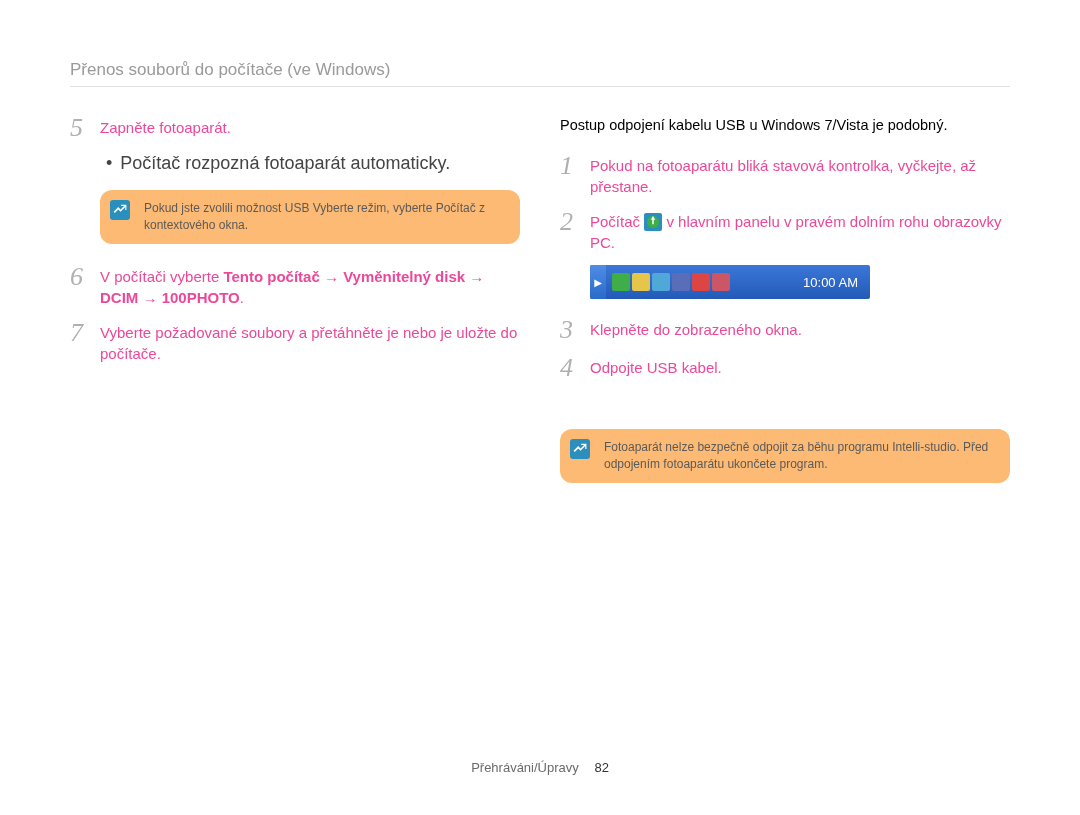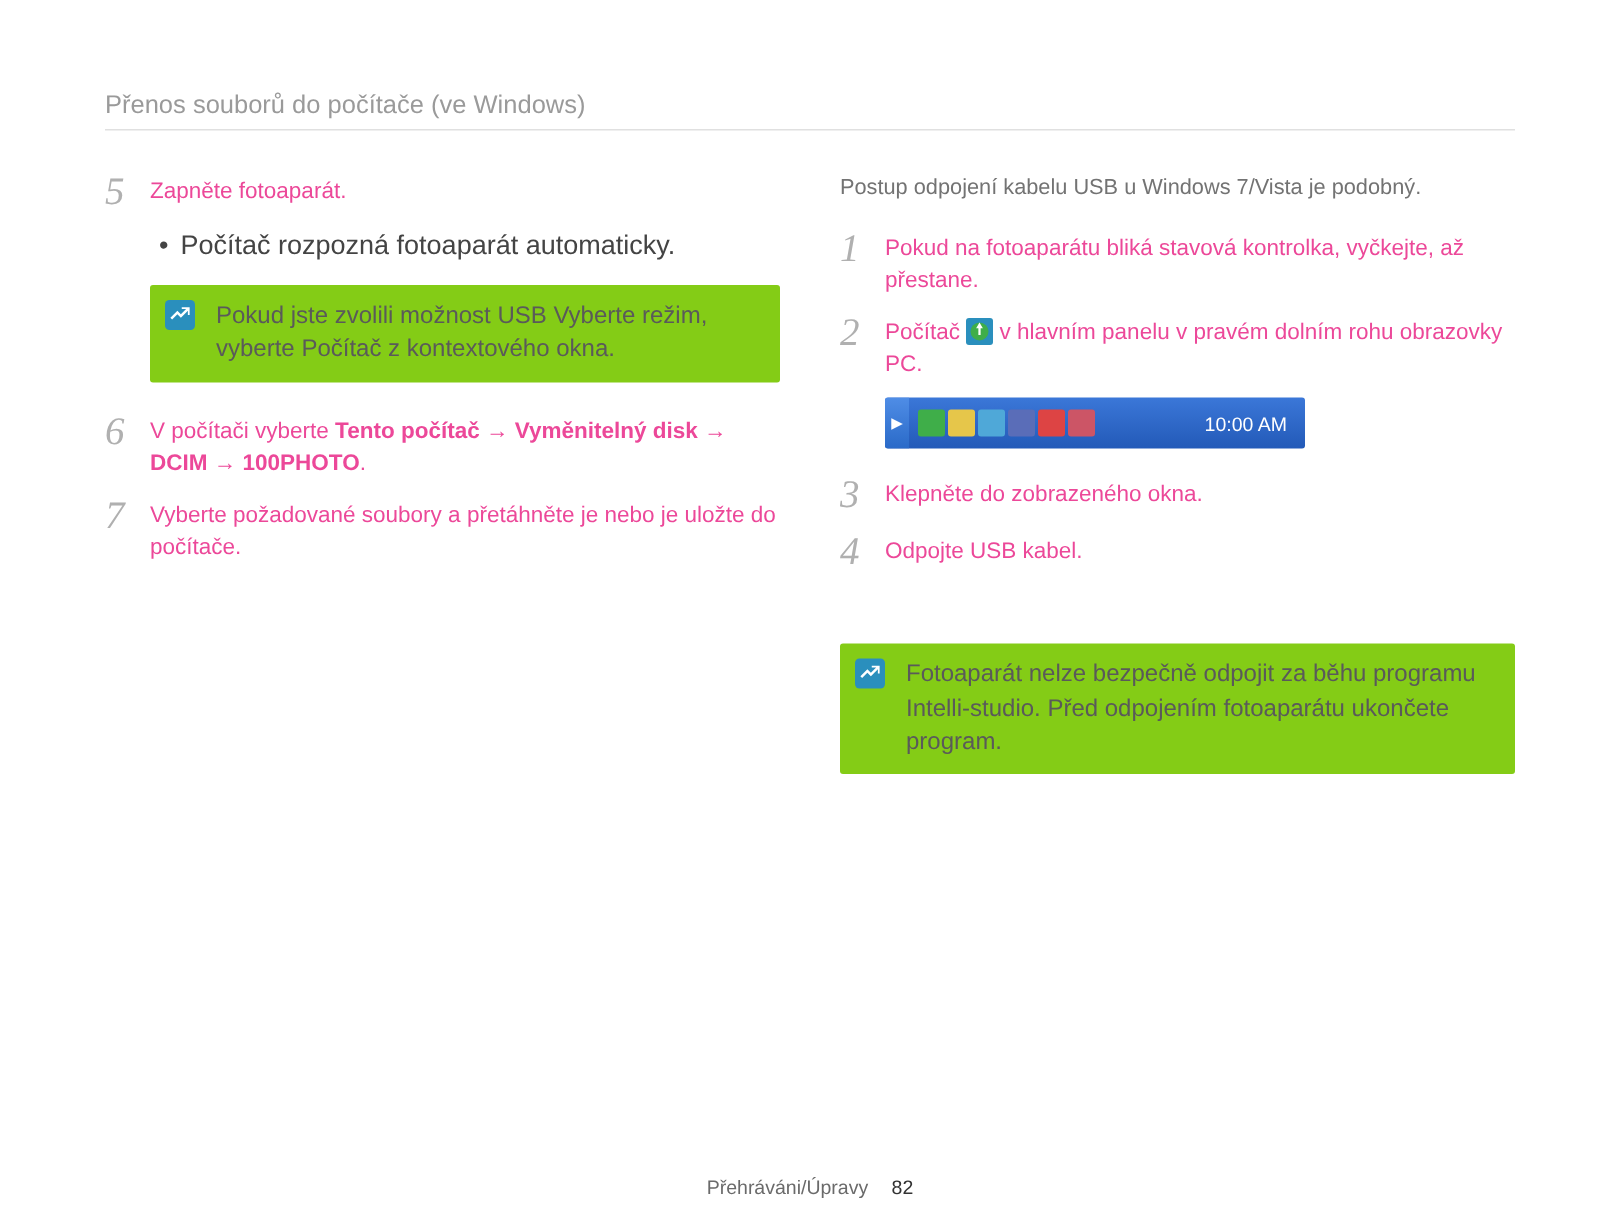--- a/index.html
+++ b/index.html
@@ -6,21 +6,21 @@
     margin: 0;
     padding: 0;
     background: #ffffff;
     font-family: Arial, Helvetica, sans-serif;
     color: #333333;
     width: 1080px;
     height: 815px;
     box-sizing: border-box;
   }
   .page {
-    padding: 60px 70px 16px;
+    padding: 60px 70px 40px;
     box-sizing: border-box;
     height: 100%;
     display: flex;
     flex-direction: column;
   }
   .breadcrumb {
     color: #9a9a9a;
     font-size: 17px;
     border-bottom: 1px solid #e0e0e0;
     padding-bottom: 6px;
@@ -59,24 +59,24 @@
   .bullet {
     margin: 6px 0 16px 36px;
     font-size: 18px;
     color: #444;
   }
   .bullet::before {
     content: "•";
     margin-right: 8px;
   }
   .note-box {
-    background: #84cc16;
-    border-radius: 2px;
+    background: #fdba74;
+    border-radius: 12px;
     padding: 10px 14px 10px 44px;
-    font-size: 16px;
+    font-size: 12px;
     color: #5a5a5a;
     position: relative;
     margin: 6px 0 20px 30px;
     line-height: 1.4;
   }
   .note-box-wide { margin-left: 0; }
   .note-icon {
     position: absolute;
     left: 10px;
     top: 10px;
@@ -90,21 +90,21 @@
   }
   .note-icon svg { width: 14px; height: 14px; }
   .section-title {
     color: #2a8fbd;
     font-size: 22px;
     font-weight: normal;
     margin: 0 0 14px;
   }
   .subnote {
     font-size: 14.5px;
-    color: #737373;
+    color: #000000;
     margin-bottom: 18px;
     line-height: 1.4;
   }
   .inline-icon {
     display: inline-block;
     vertical-align: -4px;
     width: 18px;
     height: 18px;
     background: #2a8fbd;
     border-radius: 2px;

